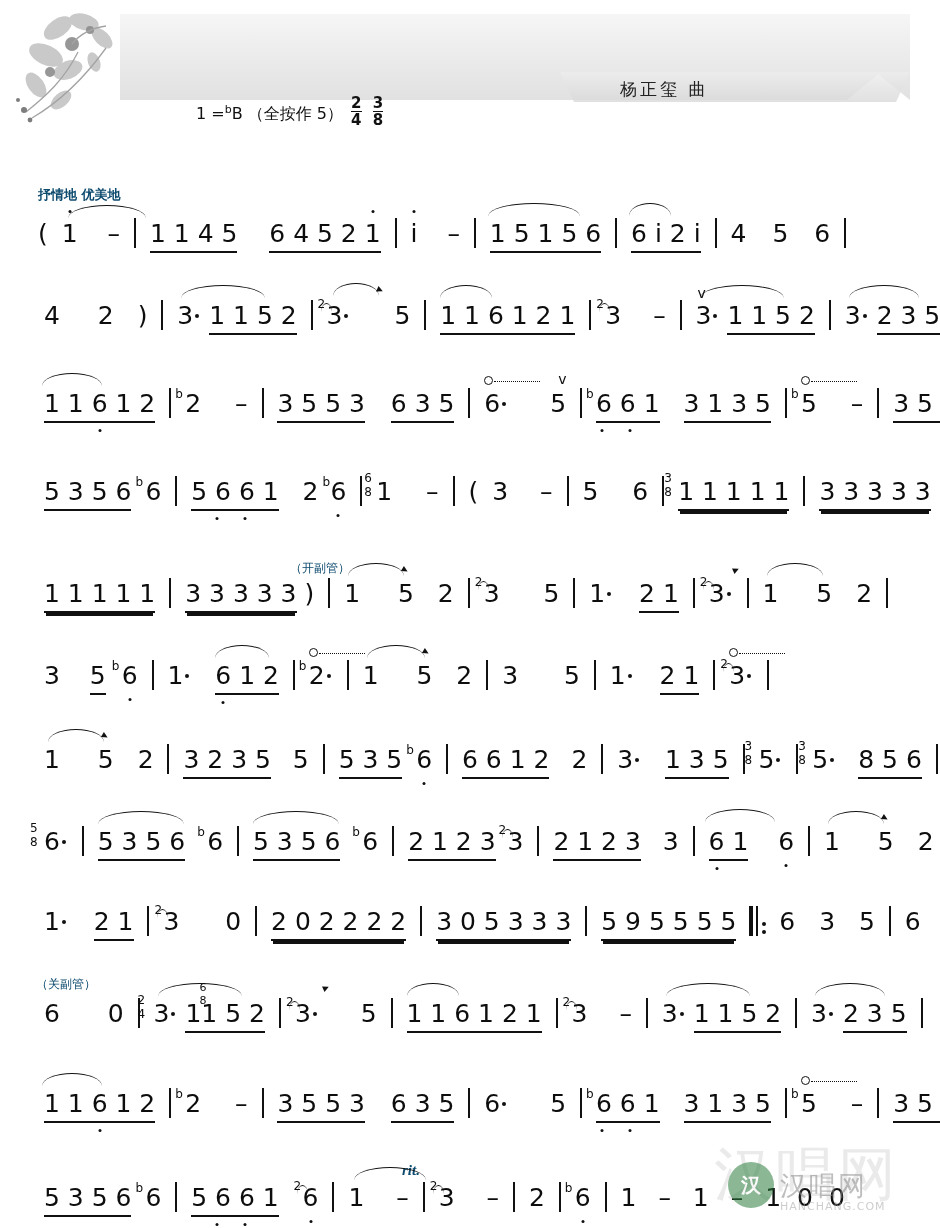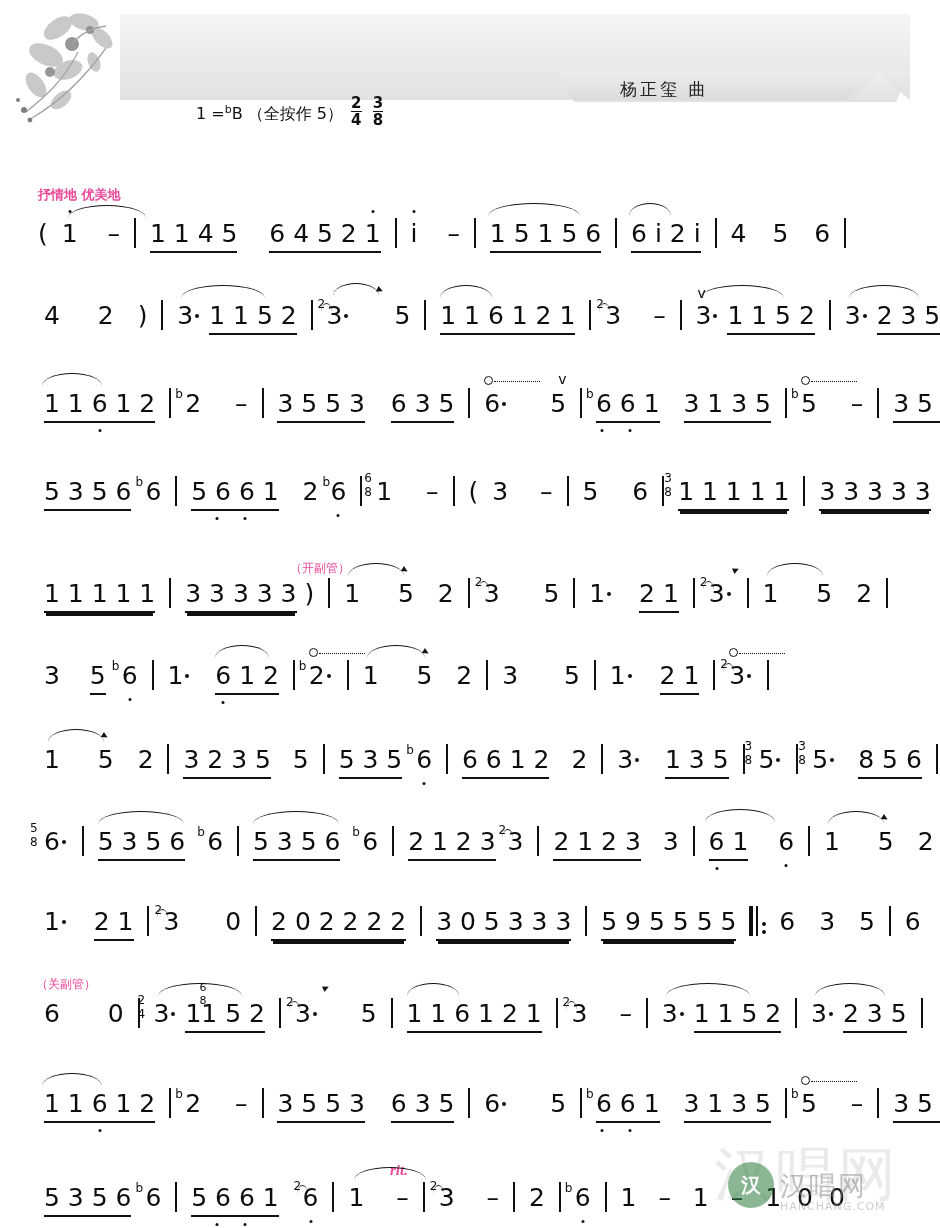--- a/index.html
+++ b/index.html
@@ -49,21 +49,21 @@
   }
   .keyline .sup{font-size:11px;vertical-align:super;}
   .frac{display:inline-block;text-align:center;line-height:1;vertical-align:-6px;margin:0 3px;}
   .frac b{display:block;font-weight:bold;font-size:15px;}
   .frac i{display:block;font-style:normal;font-weight:bold;font-size:15px;border-top:1.6px solid #111;padding-top:1px;}
 
   
   .expr{
     position:absolute;
     font-family:"DejaVu Sans", sans-serif;
-    font-size:13px;font-weight:bold;color:#ec4899;
+    font-size:13px;font-weight:bold;color:#0c4a6e;
   }
   .expr.small{font-size:12px;font-weight:normal;}
   .ital{font-family:"Liberation Serif",serif;font-style:italic;font-weight:bold;font-size:15px;}
 
   
   .row{
     position:absolute;left:0;width:940px;height:58px;
     font-family:"DejaVu Sans", sans-serif;
     font-size:25px;color:#0d0d0d;
     white-space:nowrap;
@@ -569,21 +569,21 @@
     </span>
     <span class="spc" style="width:26px"></span><span class="nt">–</span>
     <span class="bar"></span>
     <span class="nt u1" style="position:relative">3 5 5 3 6 3
       
       
     </span>
     
   </div>
 
-  <div class="expr ital" style="left:390px;top:1162px;">rit.</div>
+  <div class="expr ital" style="left:402px;top:1162px;">rit.</div>
 
   <div class="row" style="top:1182px;">
     <span class="spc" style="width:36px"></span>
     <span class="nt u1">5 3 5 6</span>
     <span class="nt" style="position:relative;margin-left:6px"><span class="pre">b</span>6</span>
     <span class="bar"></span>
     <span class="nt u1" style="position:relative">5 6 6 1
       <span class="dot-under" style="left:26px"></span><span class="dot-under" style="left:54px"></span>
     </span>
     <span class="spc" style="width:8px"></span>

